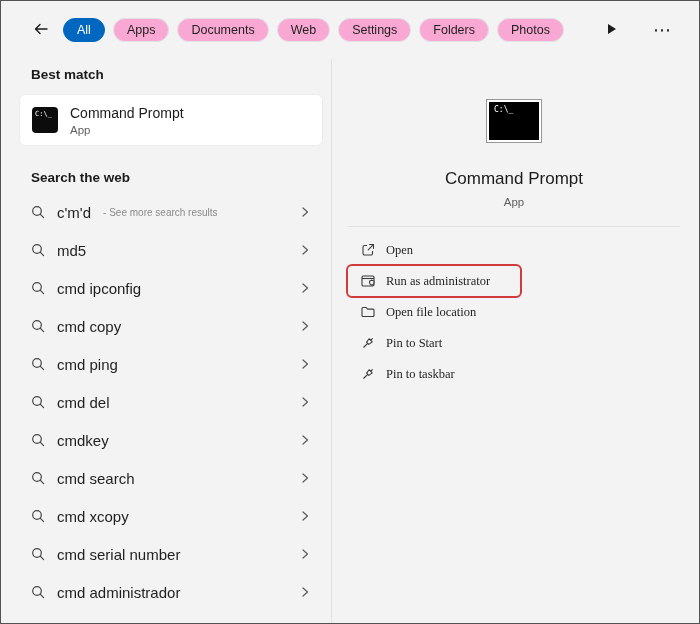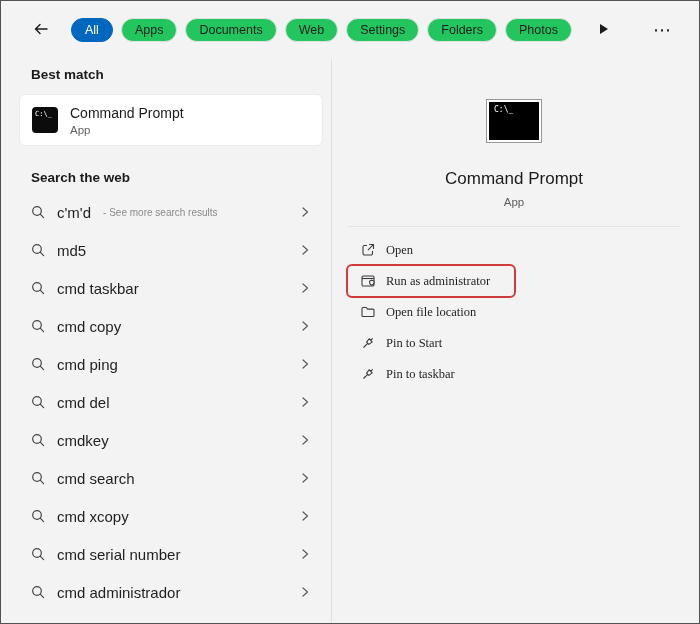--- a/index.html
+++ b/index.html
@@ -3,24 +3,24 @@
 <meta charset="utf-8">
 <style>
   html,body { margin:0; padding:0; background:#fff; }
   body { width:700px; height:624px; font-family:"Liberation Sans","DejaVu Sans",sans-serif; }
   .window {
     position:relative; width:698px; height:622px; border:1px solid #535353;
     background:#f3f3f3; overflow:hidden; box-sizing:content-box;
   }
   
   .header { position:absolute; top:0; left:0; right:0; height:58px;
-    display:flex; align-items:center; padding:0 24px 0 26px; box-sizing:border-box; gap:8px; }
+    display:flex; align-items:center; padding:0 24px 0 26px; box-sizing:border-box; }
   .back-btn { background:none; border:none; padding:4px 6px; cursor:pointer; display:flex; align-items:center; margin-right:8px; }
   .tabs { display:flex; gap:8px; align-items:center; }
-  .tab { font-family:inherit; font-size:12.5px; color:#1f1f1f; background:#22c55e;
+  .tab { font-family:inherit; font-size:12.5px; color:#1f1f1f; background:#f9a8d4;
     border:1px solid #e1e1e1; border-radius:14px; padding:5px 13px; cursor:pointer; line-height:1; }
   .tab.active { background:var(--accent,#0067c0); border-color:var(--accent,#0067c0); color:#fff; }
   .spacer { flex:1; }
   .preview-btn { background:none; border:none; padding:4px; cursor:pointer; display:flex; align-items:center; margin-right:28px; }
   .more-btn { background:none; border:none; font-size:18px; color:#1b1b1b; cursor:pointer; padding:0 4px; line-height:1; }
   
   .left-col { position:absolute; top:66px; left:18px; width:304px; }
   .section-heading { font-size:13.5px; font-weight:700; color:#1b1b1b; margin:0 0 0 12px; }
   .sw { margin-top:24px; }
   .best-match-card { margin-top:12px; height:52px; background:#fff; border-radius:6px;
@@ -43,21 +43,21 @@
   .cmd-icon-lg { width:54px; height:42px; background:#000; border:1px solid #979797;
     box-shadow: inset 0 0 0 2px #fff; margin:40px auto 0; position:relative; }
   .cmd-icon-lg span { position:absolute; top:6px; left:7px; color:#fff; font-size:8px;
     font-family:"DejaVu Sans Mono","Liberation Mono",monospace; line-height:1; }
   .app-title { font-size:17px; color:#1b1b1b; margin-top:26px; }
   .app-sub { font-size:11.5px; color:#5f5f5f; margin-top:7px; }
   .h-divider { border-top:1px solid #e2e2e2; margin:18px 16px 8px 16px; }
   .actions { display:flex; flex-direction:column; align-items:flex-start; text-align:left; padding-left:16px; margin-top:8px; }
   .action-row { display:flex; align-items:center; gap:10px; padding:7px 12px; border-radius:4px; cursor:pointer; margin-bottom:1px; }
   .action-label { font-size:12.5px; color:#1f1f1f; white-space:nowrap;font-family:Liberation Serif, serif; }
-  .action-row.highlighted { outline:2px solid var(--highlight,#d23b3b); outline-offset:0; padding-right:24px; }
+  .action-row.highlighted { outline:2px solid var(--highlight,#d23b3b); outline-offset:0; padding-right:30px; }
   .action-icon { display:flex; align-items:center; }
 </style>
 </head>
 <body>
 
 <div class="window">
 
   <div class="header">
     <button class="back-btn">
       <span>
@@ -132,21 +132,21 @@
           </span>
       </div>
 
       <div class="sg-row">
         <span class="sg-icon">
             <svg width="14" height="14" viewBox="0 0 14 14">
               <circle cx="6" cy="6" r="4.3" fill="none" stroke="#454545" stroke-width="1.2"></circle>
               <line x1="9.2" y1="9.2" x2="12.6" y2="12.6" stroke="#454545" stroke-width="1.2" stroke-linecap="round"></line>
             </svg>
           </span>
-        <span class="sg-text">cmd taskbar</span>
+        <span class="sg-text">cmd ipconfig</span>
         <span class="sg-chevron">
             <svg width="12" height="12" viewBox="0 0 12 12">
               <path d="M4 2l4.5 4L4 10" fill="none" stroke="#5a5a5a" stroke-width="1.2" stroke-linecap="round" stroke-linejoin="round"></path>
             </svg>
           </span>
       </div>
 
       <div class="sg-row">
         <span class="sg-icon">
             <svg width="14" height="14" viewBox="0 0 14 14">

